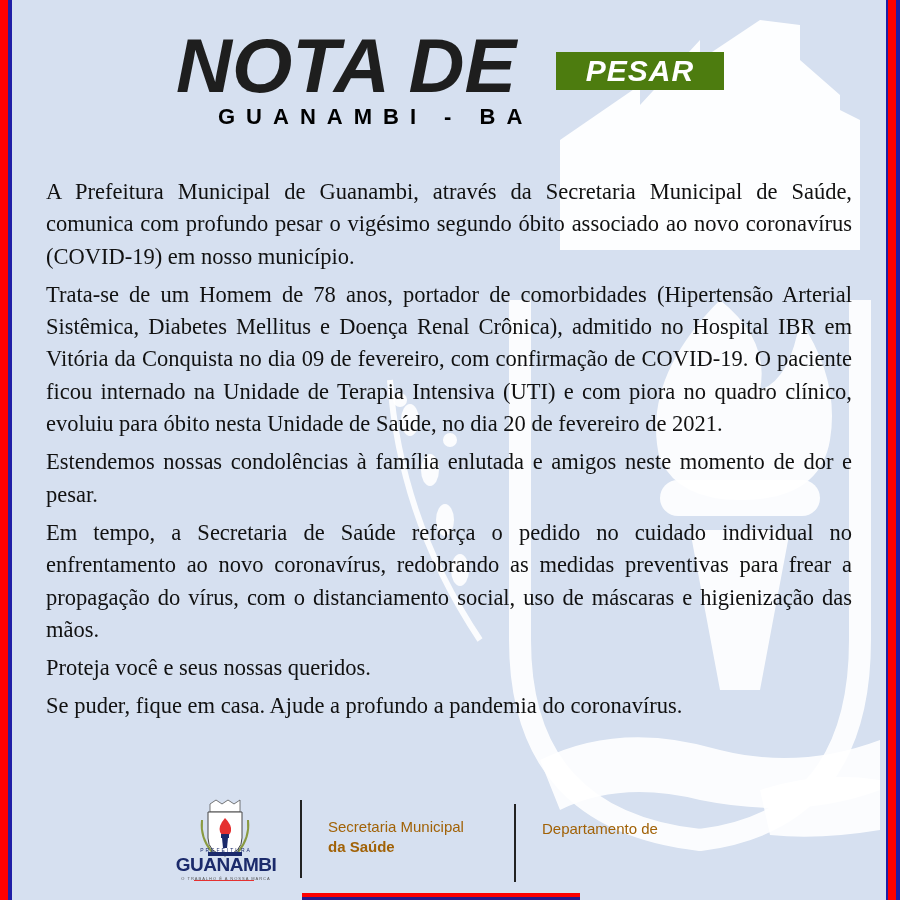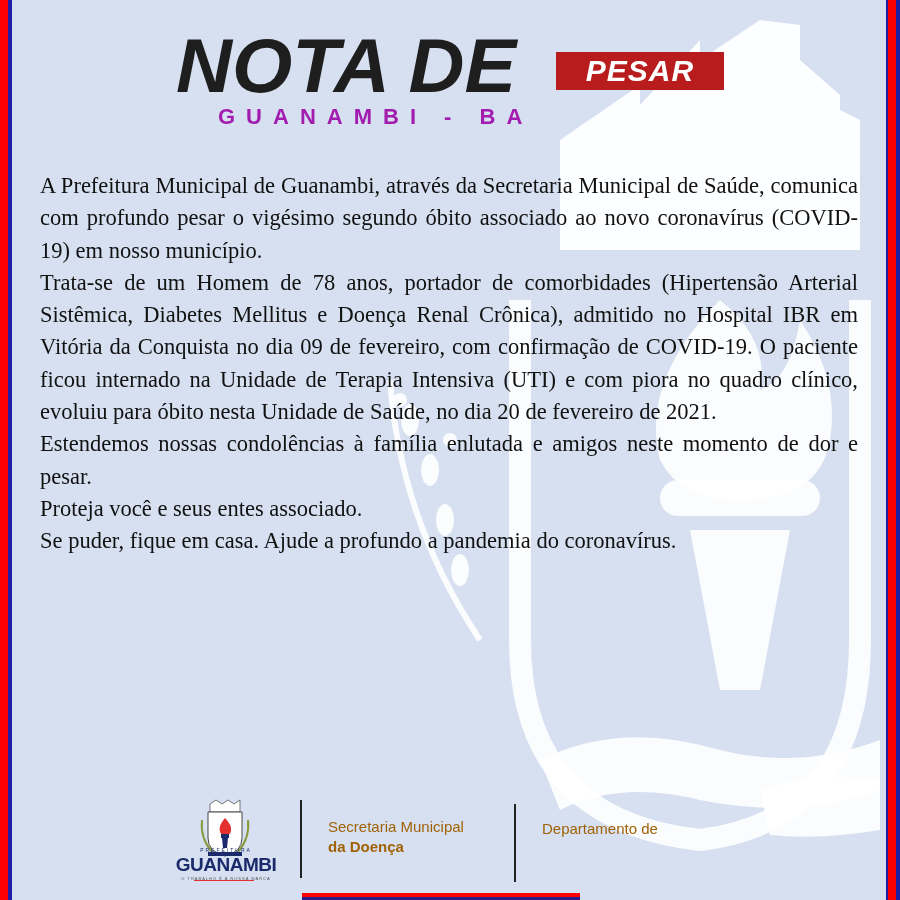--- a/index.html
+++ b/index.html
@@ -18,39 +18,39 @@
     .watermark { position: absolute; left: 0; top: 0; width: 900px; height: 900px; pointer-events: none; }
 
     .title-nota {
       position: absolute; left: 176px; top: 26px;
       font-family: "Liberation Sans", sans-serif; font-weight: bold; font-style: italic;
       font-size: 76px; line-height: 80px; color: #1e1e1e; letter-spacing: 0px;
       transform: scaleX(1.02); transform-origin: left top;
     }
     .pesar-box {
       position: absolute; left: 556px; top: 52px; width: 168px; height: 38px;
-      background: #b91c1c;
+      background: #4d7c0f;
       display: flex; align-items: center; justify-content: center;
     }
     .pesar-text {
       font-family: "Liberation Sans", sans-serif; font-weight: bold; font-style: italic;
       font-size: 30px; color: #ffffff; letter-spacing: 1px;
     }
     .subtitle {
       position: absolute; left: 218px; top: 104px;
       font-family: "Liberation Sans", sans-serif; font-weight: bold;
-      font-size: 22px; letter-spacing: 11px; color: #a21caf;
+      font-size: 22px; letter-spacing: 11px; color: #000000;
     }
 
     .body-text {
       position: absolute; left: 40px; top: 170px; width: 818px;
       font-size: 22.5px; line-height: 32.3px; color: #111;
       text-align: justify;
     }
-    .body-text p { margin: 0; }
+    .body-text p { margin: 6px; }
 
     .footer { position: absolute; left: 0; top: 790px; width: 900px; height: 110px; }
     .logo { position: absolute; left: 172px; top: 8px; width: 106px; height: 90px; }
     .logo-word {
       position: absolute; left: 174px; top: 64px; width: 104px; text-align: center;
       font-family: "Liberation Sans", sans-serif; font-weight: bold; font-size: 19px; color: #1b2a6b; letter-spacing: -0.5px;
     }
     .logo-pref {
       position: absolute; left: 174px; top: 57px; width: 104px; text-align: center;
       font-family: "Liberation Sans", sans-serif; font-size: 5px; letter-spacing: 2px; color: #1b2a6b;
@@ -102,21 +102,22 @@
 <div class="title-nota">NOTA DE</div>
 <div class="pesar-box">
   <span class="pesar-text">PESAR</span>
 </div>
 <div class="subtitle">GUANAMBI - BA</div>
 
 <div class="body-text">
   <p>A Prefeitura Municipal de Guanambi, através da Secretaria Municipal de Saúde, comunica com profundo pesar o vigésimo segundo óbito associado ao novo coronavírus (COVID-19) em nosso município.</p>
   <p>Trata-se de um Homem de 78 anos, portador de comorbidades (Hipertensão Arterial Sistêmica, Diabetes Mellitus e Doença Renal Crônica), admitido no Hospital IBR em Vitória da Conquista no dia 09 de fevereiro, com confirmação de COVID-19. O paciente ficou internado na Unidade de Terapia Intensiva (UTI) e com piora no quadro clínico, evoluiu para óbito nesta Unidade de Saúde, no dia 20 de fevereiro de 2021.</p>
   <p>Estendemos nossas condolências à família enlutada e amigos neste momento de dor e pesar.</p>
-  <p>Proteja você e seus entes associado.</p>
+  <p>Em tempo, a Secretaria de Saúde reforça o pedido no cuidado individual no enfrentamento ao novo coronavírus, redobrando as medidas preventivas para frear a propagação do vírus, com o distanciamento social, uso de máscaras e higienização das mãos.</p>
+  <p>Proteja você e seus nossas queridos.</p>
   <p>Se puder, fique em casa. Ajude a profundo a pandemia do coronavírus.</p>
 </div>
 
 <div class="footer">
   <svg class="logo" viewBox="0 0 106 90">
     <path d="M38 6 L44 2 L50 6 L56 2 L62 6 L68 2 L68 14 L38 14 Z" fill="#ffffff" stroke="#555" stroke-width="0.8"></path>
     <path d="M36 14 L70 14 L70 40 Q70 54 53 58 Q36 54 36 40 Z" fill="#ffffff" stroke="#444" stroke-width="1"></path>
     <path d="M53 20 Q46 28 48 34 Q50 38 53 38 Q58 38 59 33 Q60 27 53 20 Z" fill="#e53030"></path>
     <rect x="49" y="36" width="8" height="4" fill="#1b2a6b"></rect>
     <path d="M50 40 L56 40 L55 50 L51 50 Z" fill="#1b2a6b"></path>
@@ -126,21 +127,21 @@
     <rect x="22" y="82" width="60" height="1" fill="#e53030"></rect>
   </svg>
   <div class="logo-pref">PREFEITURA</div>
   <div class="logo-word">GUANAMBI</div>
   <div class="logo-slogan">O TRABALHO É A NOSSA MARCA</div>
 
   <div class="divider" style="left:300px; top:10px; height:78px;"></div>
 
   <div class="dept-text" style="left:328px; top:27px;">
     <div>Secretaria Municipal</div>
-    <div style="font-weight:bold;">da Doença</div>
+    <div style="font-weight:bold;">da Saúde</div>
   </div>
 
   <div class="divider" style="left:514px; top:14px; height:78px;"></div>
 
   <div class="dept-text" style="left:542px; top:29px;text-align:center;">
     <div>Departamento de</div>
   </div>
 </div>
 
 <div class="bottom-bar">

